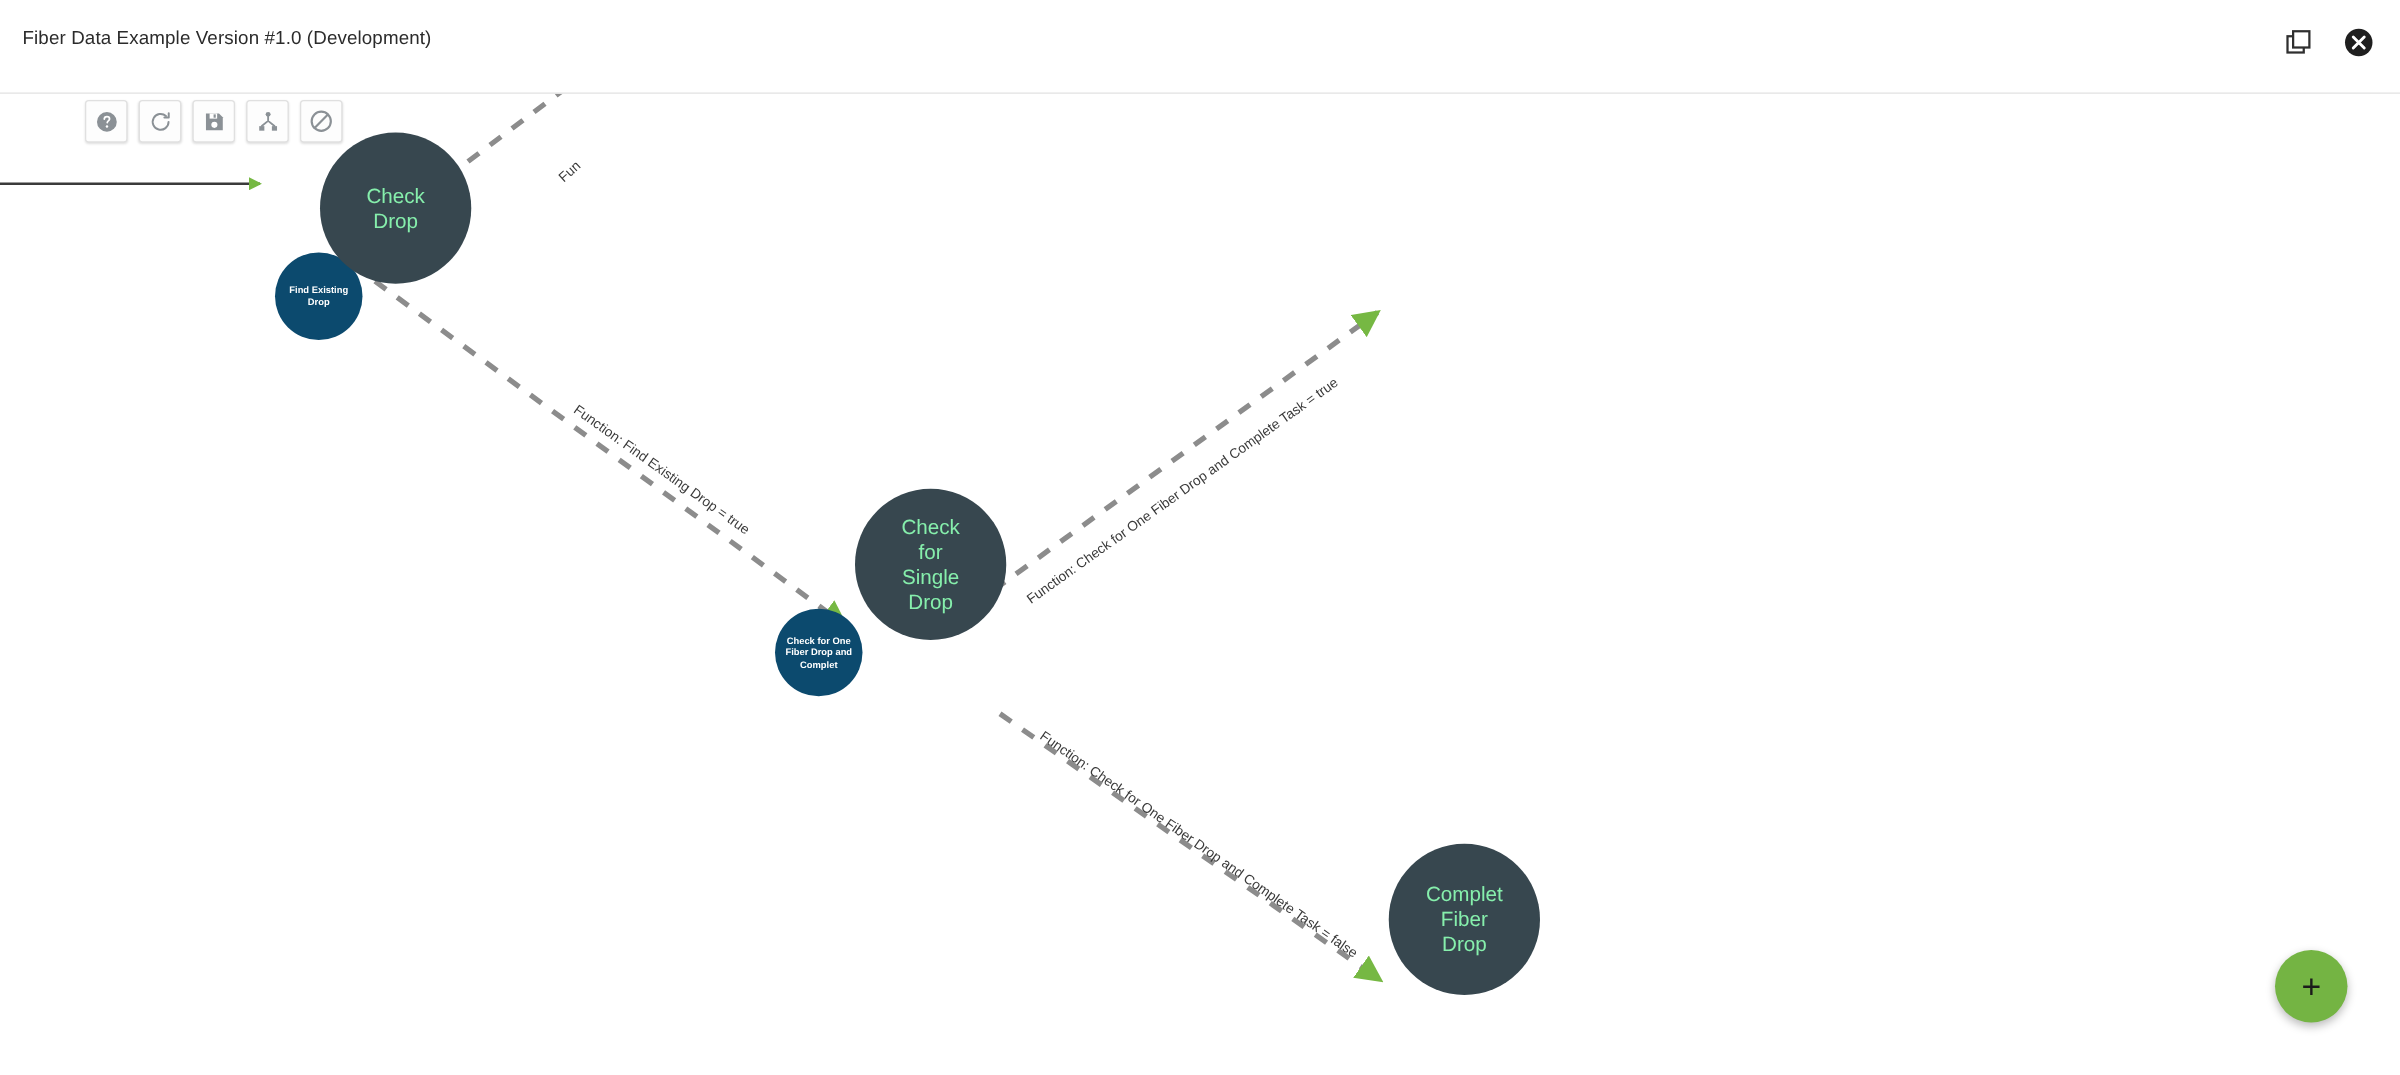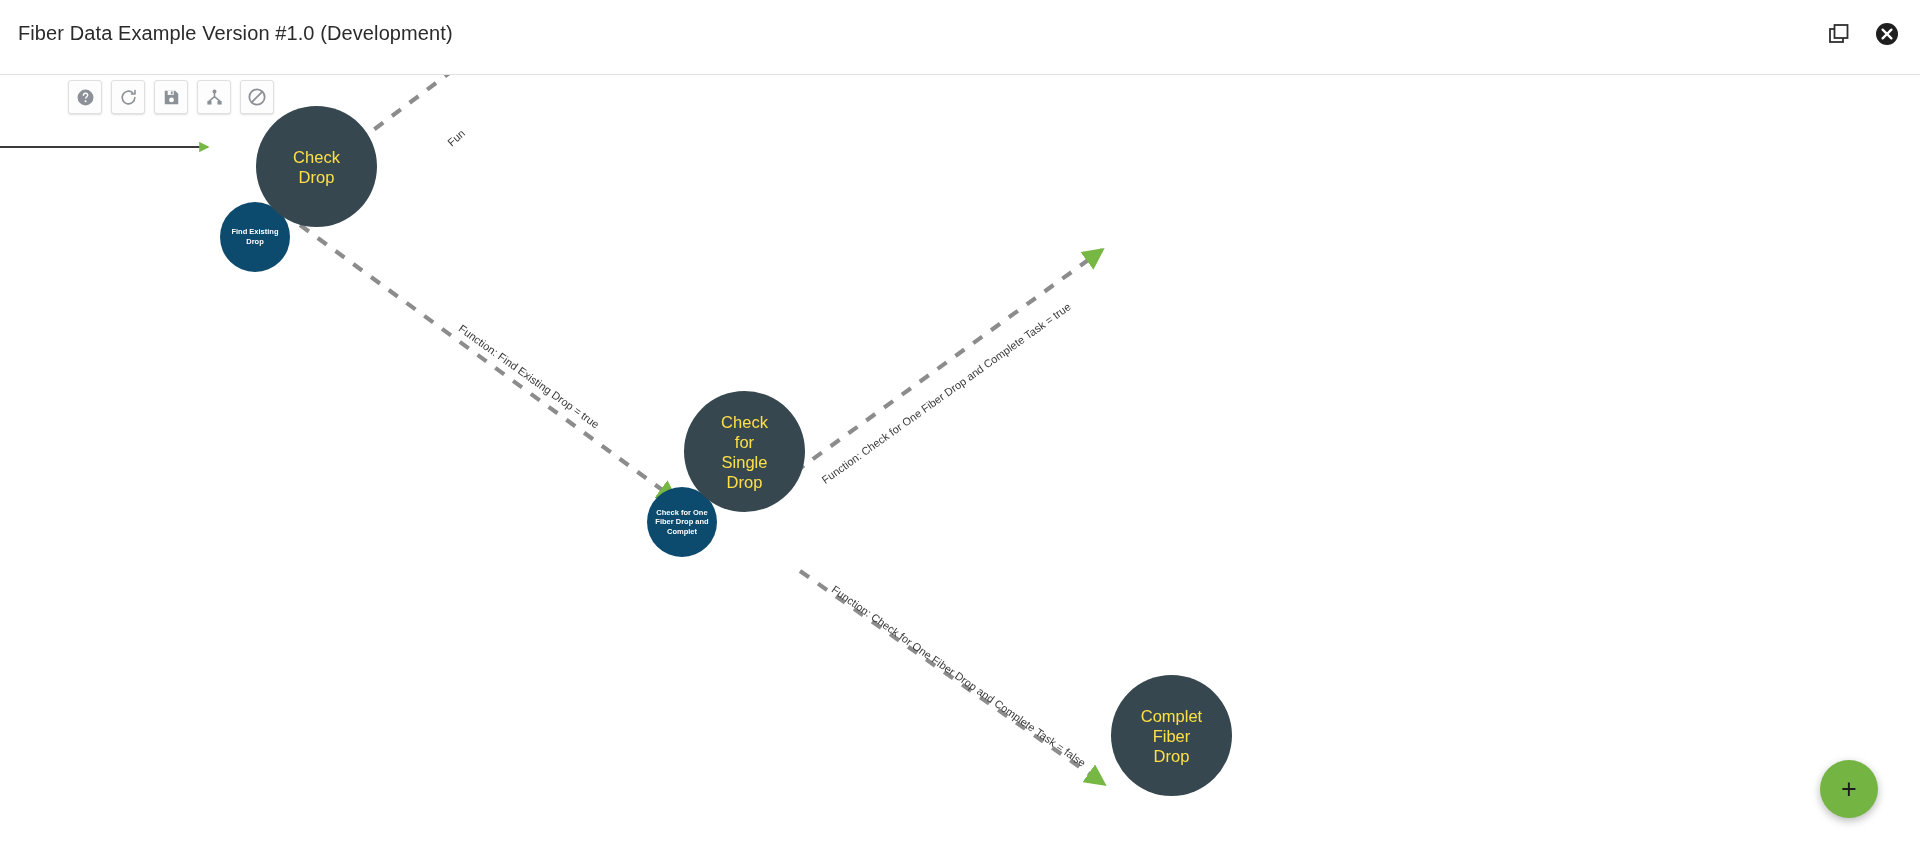--- a/index.html
+++ b/index.html
@@ -26,21 +26,21 @@
     width: 1920px;
     height: 75px;
     background: #ffffff;
     border-bottom: 1px solid #e2e2e2;
     box-sizing: border-box;
   }
   .title-text {
     position: absolute;
     left: 18px;
     top: 22px;
-    font-size: 20px;
+    font-size: 15px;
     color: #2b2b2b;
     letter-spacing: 0.1px;
     white-space: nowrap;
   }
   .win-controls {
     position: absolute;
     right: 20px;
     top: 21px;
     display: flex;
     align-items: center;
@@ -101,21 +101,21 @@
     display: flex;
     align-items: center;
     justify-content: center;
     text-align: center;
     color: #e8ecee;
     cursor: pointer;
   }
   .node-label {
     font-size: 16.5px;
     line-height: 20px;
-    color: #fde047;
+    color: #86efac;
     pointer-events: none;
     padding: 0 6px;
   }
   .badge {
     position: absolute;
     border-radius: 50%;
     background: #0c4a6e;
     display: flex;
     align-items: center;
     justify-content: center;
@@ -271,21 +271,21 @@
     <div class="edge-label" style="left:460px; top:246px; transform: rotate(35.5deg);">Function: Find Existing Drop = true</div>
 
     <div class="edge-label" style="left:823px; top:400px; transform: rotate(-35.5deg);">Function: Check for One Fiber Drop and Complete Task = true</div>
 
     <div class="edge-label" style="left:833px; top:507px; transform: rotate(35deg);">Function: Check for One Fiber Drop and Complete Task = false</div>
 
     <div class="badge" style="left:220px; top:127px; width:70px; height:70px;">
       <span class="badge-label">Find Existing Drop</span>
     </div>
 
-    <div class="badge" style="left:647px; top:412px; width:70px; height:70px;justify-content:flex-end;">
+    <div class="badge" style="left:620px; top:412px; width:70px; height:70px;justify-content:flex-end;">
       <span class="badge-label">Check for One Fiber Drop and Complet</span>
     </div>
 
     <div class="node" style="left:256px; top:31px; width:121px; height:121px;">
       <span class="node-label" style="white-space: pre-line;">Check
 Drop</span>
     </div>
 
 
     <div class="node" style="left:684px; top:316px; width:121px; height:121px;">

